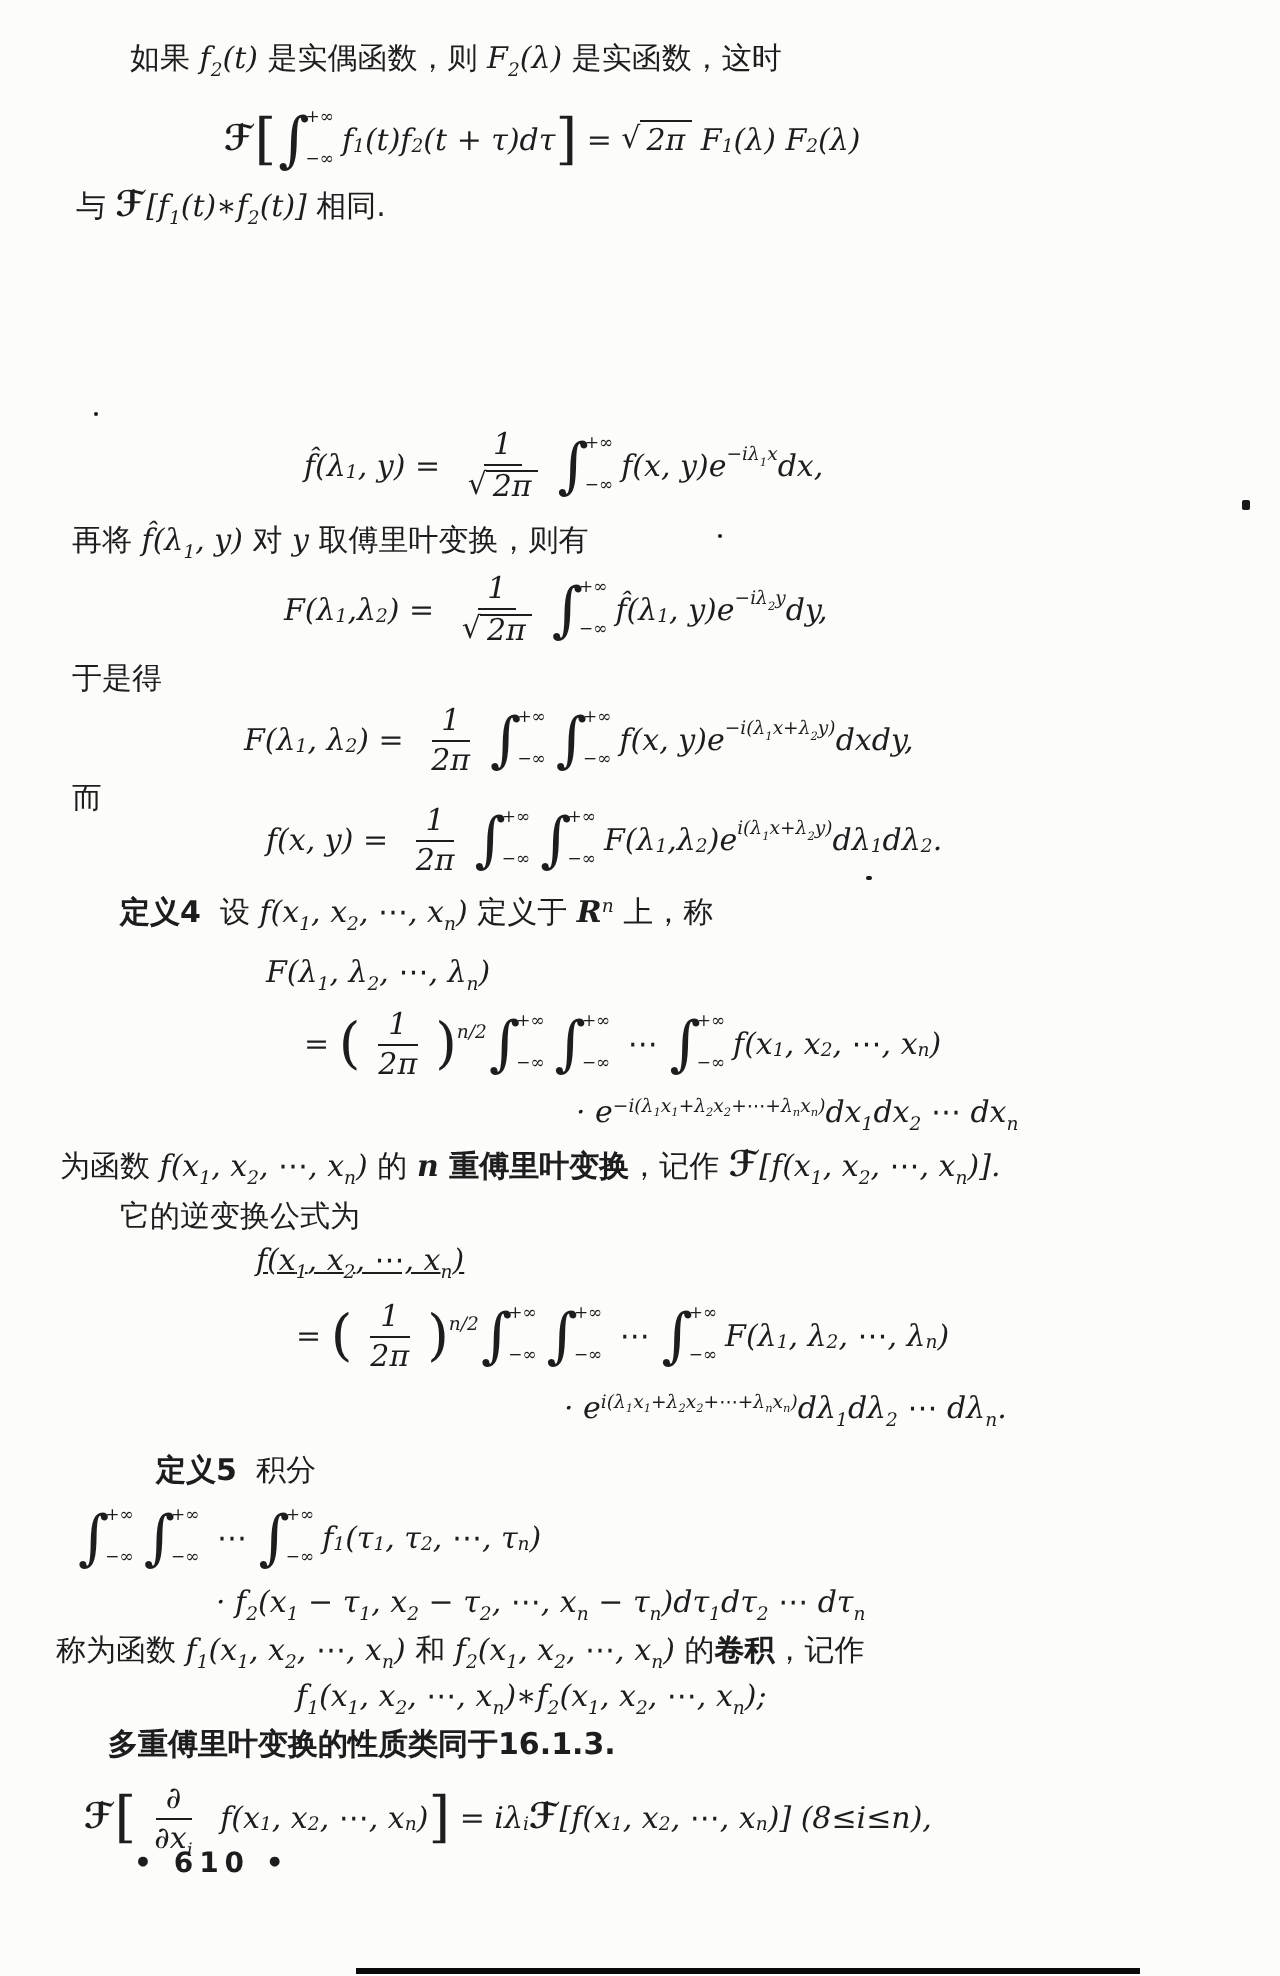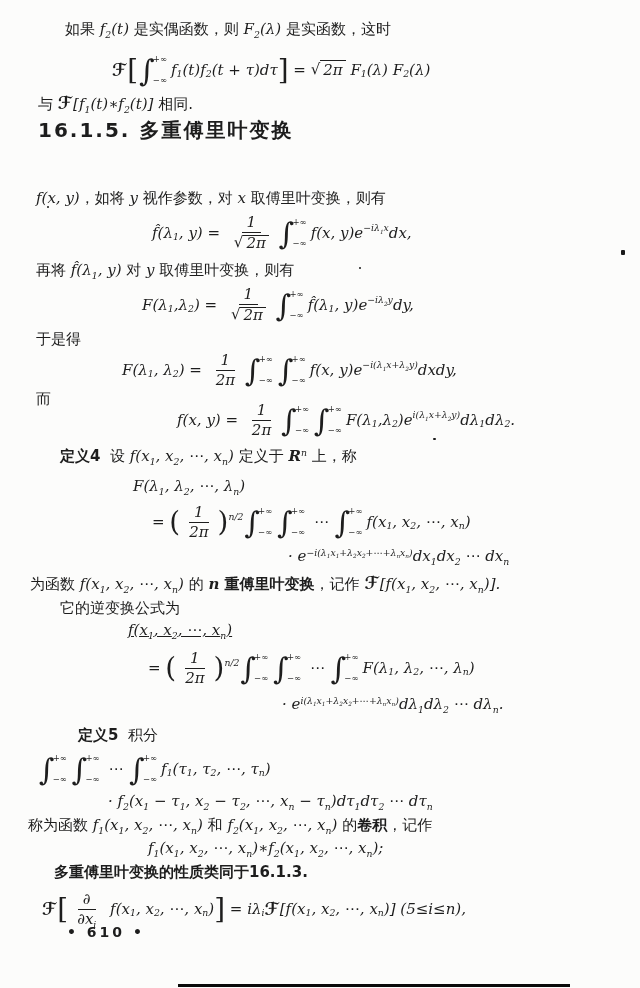--- a/index.html
+++ b/index.html
@@ -64,23 +64,21 @@
         <span class="rad"><span class="mv">2π</span></span>
       </span>
       <span class="mv"> F</span>
       <span class="msub"><span class="mv">1</span></span>
       <span class="mv">(λ) F</span>
       <span class="msub"><span class="mv">2</span></span>
       <span class="mv">(λ)</span>
     </div>
   <div class="line" style="top:92px;left:38px;"><span class="mc">与 </span><span class="mscr">ℱ</span><span class="mv">[f</span><span class="msub"><span class="mv">1</span></span><span class="mv">(t)∗f</span><span class="msub"><span class="mv">2</span></span><span class="mv">(t)]</span><span class="mc"> 相同.</span></div>
 
-  <div class="line heading" style="top:118px;left:38px;">16.1.5. 多重傅里叶变换</div>
-
-  <div class="line" style="top:189px;left:36px;"><span class="mv">f(x, y)</span><span class="mc">，如将 </span><span class="mv">y</span><span class="mc"> 视作参数，对 </span><span class="mv">x</span><span class="mc"> 取傅里叶变换，则有</span></div>
+
   <div class="line fx" style="top:211px;left:152px;height:44px;">
       <span class="mv">f̂(λ</span>
       <span class="msub"><span class="mv">1</span></span>
       <span class="mv">, y) = </span>
       <span class="mfrac">
         <span class="num"><span class="mv">1</span></span>
         <span class="den"><span class="msqrt">
             <span class="rsign">√</span>
             <span class="rad"><span class="mv">2π</span></span>
           </span></span>
@@ -146,21 +144,21 @@
         <span class="lims">
           <span class="hi">+∞</span>
           <span class="lo">−∞</span>
         </span>
       </span>
       <span class="mv">f(x, y)e</span>
       <span class="msup"><span class="mv">−i(λ</span><span class="msub"><span class="mv">1</span></span><span class="mv">x+λ</span><span class="msub"><span class="mv">2</span></span><span class="mv">y)</span></span>
       <span class="mv">dxdy,</span>
     </div>
   <div class="line" style="top:390px;left:36px;"><span class="mc">而</span></div>
-  <div class="line fx" style="top:399px;left:133px;height:42px;margin-left:44px;">
+  <div class="line fx" style="top:399px;left:133px;height:42px;">
       <span class="mv">f(x, y) = </span>
       <span class="mfrac">
         <span class="num"><span class="mv">1</span></span>
         <span class="den"><span class="mv">2π</span></span>
       </span>
       <span class="mint">
         <span class="intg">∫</span>
         <span class="lims">
           <span class="hi">+∞</span>
           <span class="lo">−∞</span>
@@ -329,21 +327,21 @@
       <span class="mbig">]</span>
       <span class="mv"> = iλ</span>
       <span class="msub"><span class="mv">i</span></span>
       <span class="mscr">ℱ</span>
       <span class="mv">[f(x</span>
       <span class="msub"><span class="mv">1</span></span>
       <span class="mv">, x</span>
       <span class="msub"><span class="mv">2</span></span>
       <span class="mv">, ⋯, x</span>
       <span class="msub"><span class="mv">n</span></span>
-      <span class="mv">)] (5≤i≤n),</span>
+      <span class="mv">)] (8≤i≤n),</span>
     </div>
 
   <div class="line footer" style="top:924px;left:42px;margin-left:25px;">• 610 •</div>
 
   <div class="edge" style="left:178px;top:984px;width:392px;height:3px;"></div>
   <div class="speck" style="left:621px;top:250px;width:4px;height:5px;"></div>
   <div class="speck" style="left:47px;top:206px;width:2px;height:2px;"></div>
   <div class="speck" style="left:433px;top:438px;width:3px;height:2px;"></div>
   <div class="speck" style="left:359px;top:267px;width:2px;height:2px;"></div>
 </div>

